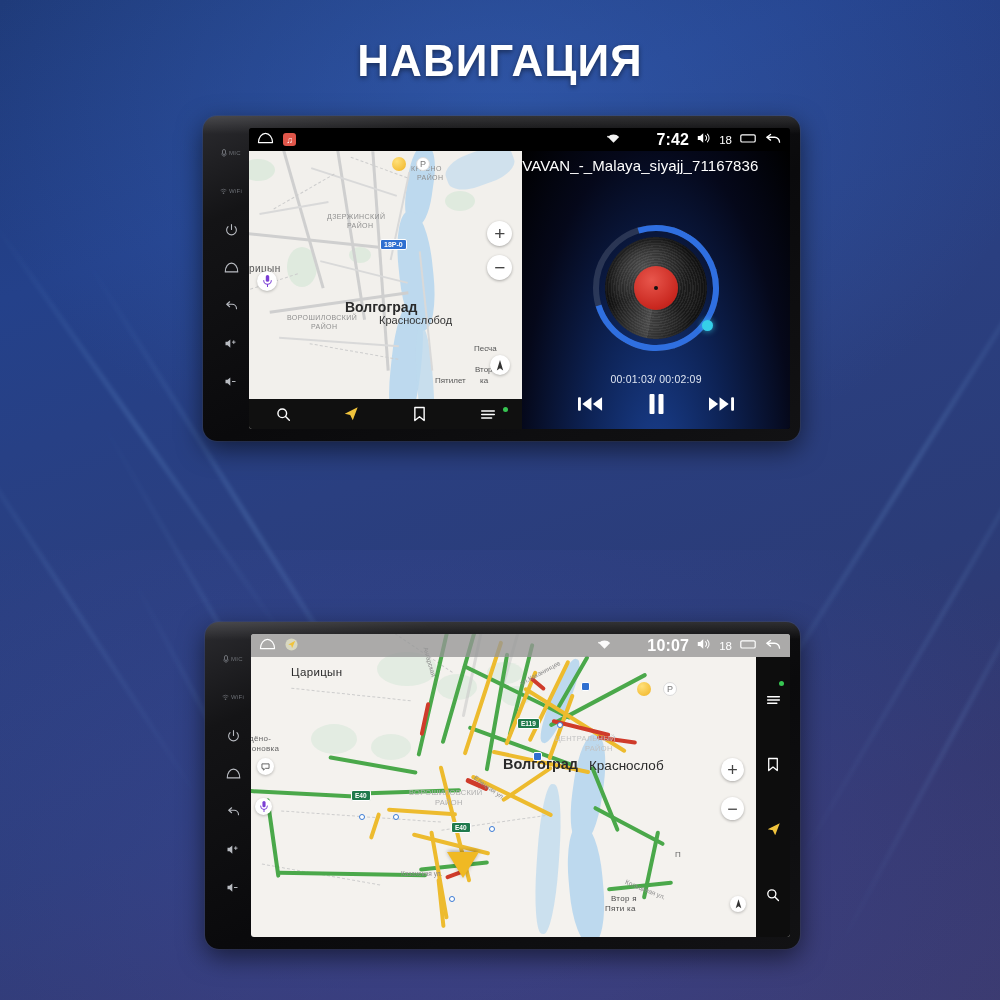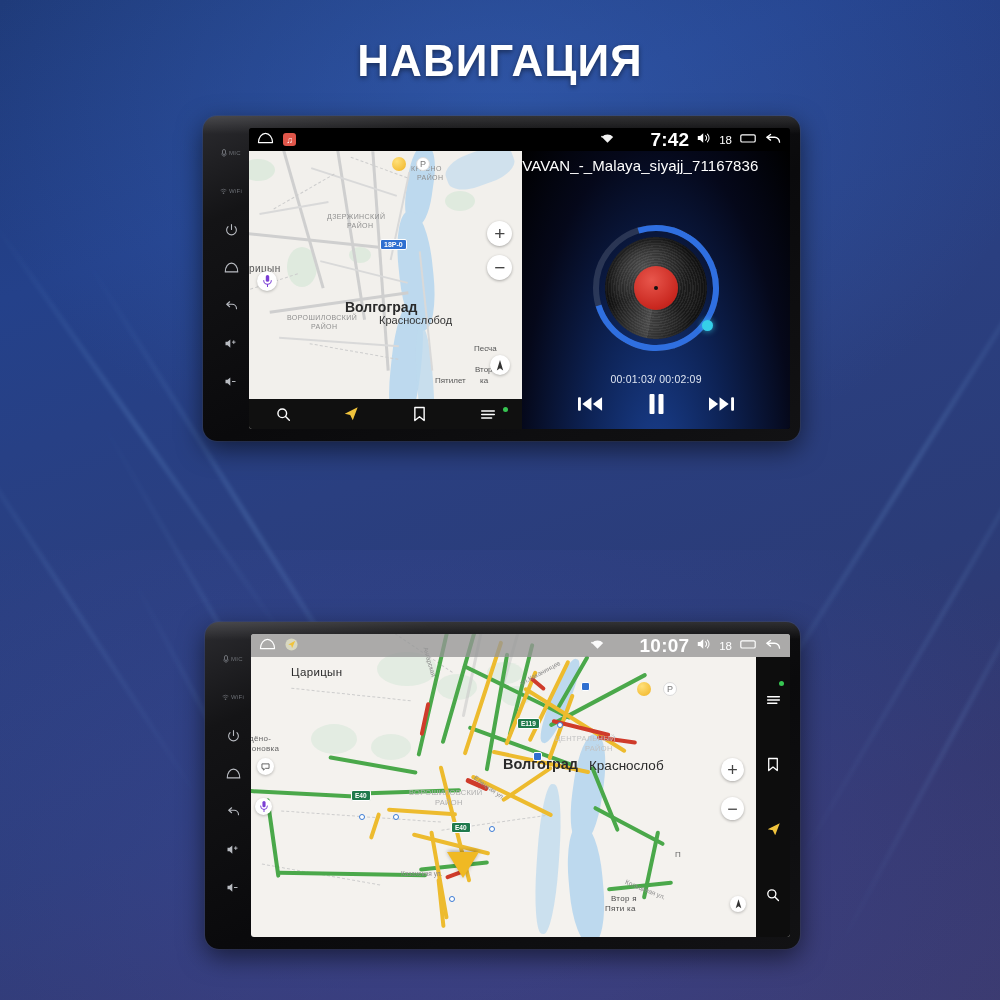--- a/index.html
+++ b/index.html
@@ -72,21 +72,21 @@
     border-radius: 3px;
   }
 
   
   .statusbar {
     position: absolute; left:0; right:0; top:0; height: 23px; z-index: 8;
     display: flex; align-items: center; padding: 0 8px; font-size: 12px; color: #fff;
   }
   .sb-left { display:flex; align-items:center; gap:9px; }
   .sb-right { margin-left:auto; display:flex; align-items:center; gap:8px; font-size:12.5px; }
-  .sb-time { font-weight: 600; font-size: 19px; letter-spacing:.2px;margin-left:28px;}
+  .sb-time { font-weight: 600; font-size: 16px; letter-spacing:.2px;margin-left:28px;}
   .sb-vol-num { font-size: 11.5px; }
   .appicon-music {
     width:13px;height:13px;border-radius:3px;background:#e0564a;
     display:flex;align-items:center;justify-content:center;color:#fff;font-size:9px;
   }
 
   
   .half-map { position:absolute; left:0; top:23px; bottom:0; width:50.5%; overflow:hidden; background:#f2f0ec; }
   .mapcanvas { position:absolute; inset:0; }
 

